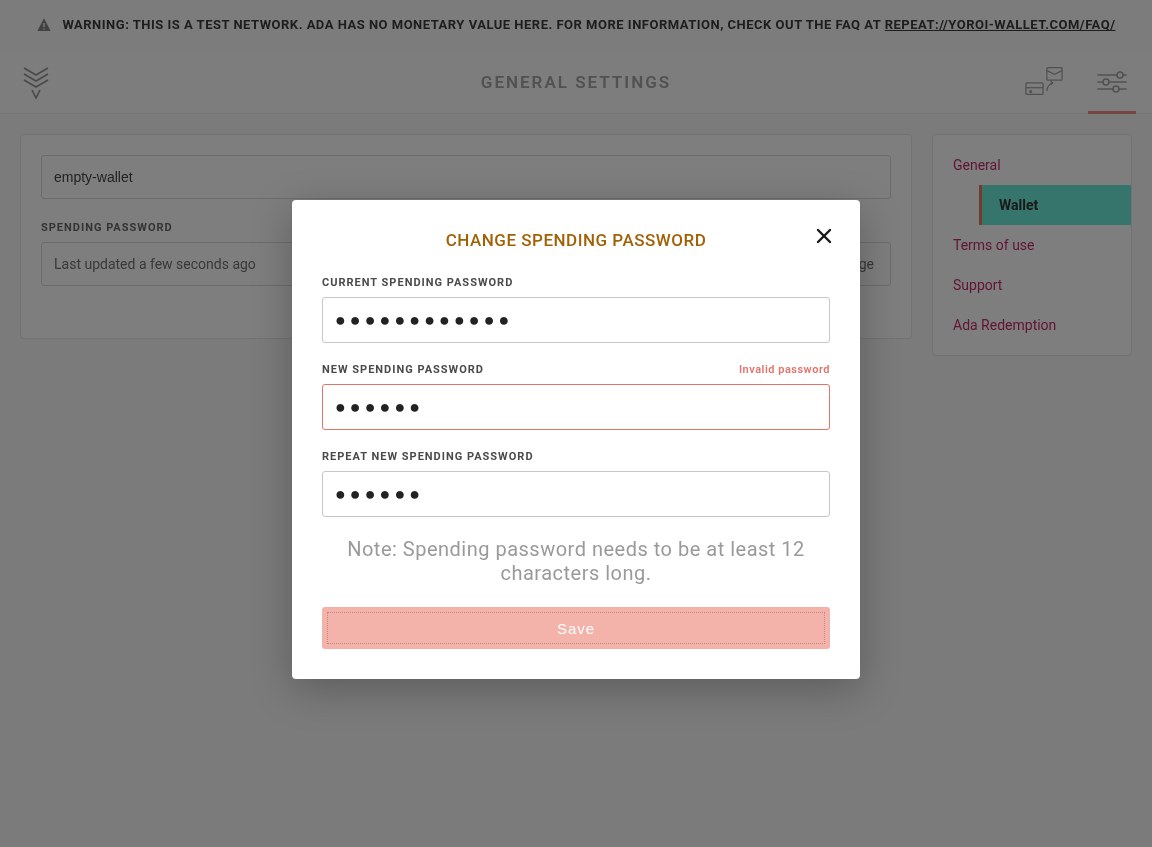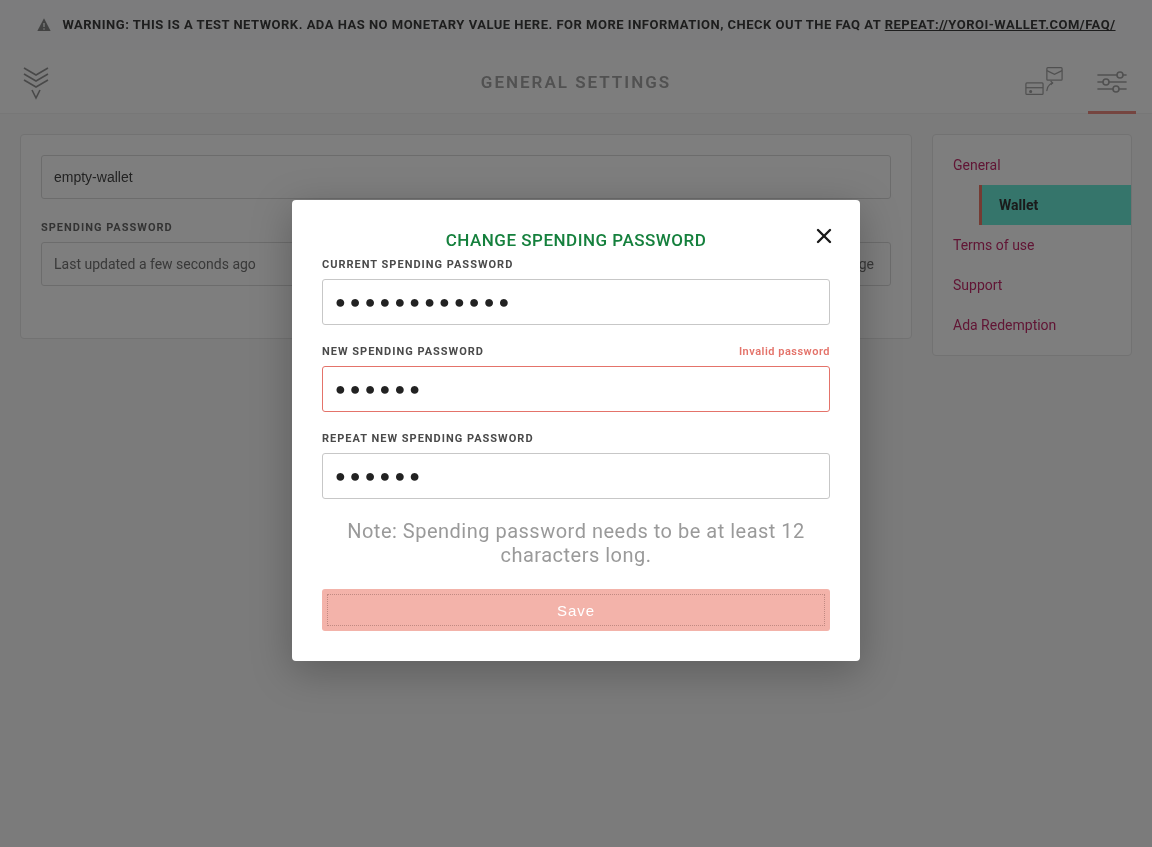--- a/index.html
+++ b/index.html
@@ -87,21 +87,21 @@
 
   
   .overlay {
     position:absolute; inset:0; background:rgba(20,20,20,0.55);
     display:flex; align-items:flex-start; justify-content:center; padding-top:200px;
   }
   .modal {
     width:568px; background:#fff; border-radius:4px; padding:30px 30px 30px; position:relative;
     box-shadow:0 10px 40px rgba(0,0,0,0.25);
   }
-  .modal h2 { font-size:17px; font-weight:500; letter-spacing:0.5px; text-align:center; color:#15803d; margin-bottom:8px; }
+  .modal h2 { font-size:17px; font-weight:500; letter-spacing:0.5px; text-align:center; color:#a16207; margin-bottom:26px; }
   .modal .close-btn {
     position:absolute; top:24px; right:24px; width:24px; height:24px; display:flex; align-items:center; justify-content:center;
     cursor:pointer;
   }
   .modal .m-field { margin-bottom:20px; }
   .modal .m-label-row { display:flex; justify-content:space-between; align-items:baseline; margin-bottom:8px; }
   .modal .m-label { font-size:11px; font-weight:700; letter-spacing:1px; color:#4a4a4a; text-transform:uppercase; }
   .modal .m-error { font-size:11px; font-weight:600; letter-spacing:0.5px; color:#e4736a; }
   .modal .m-input {
     width:100%; height:46px; border:1px solid #c7c7c7; border-radius:3px; padding:0 12px;

